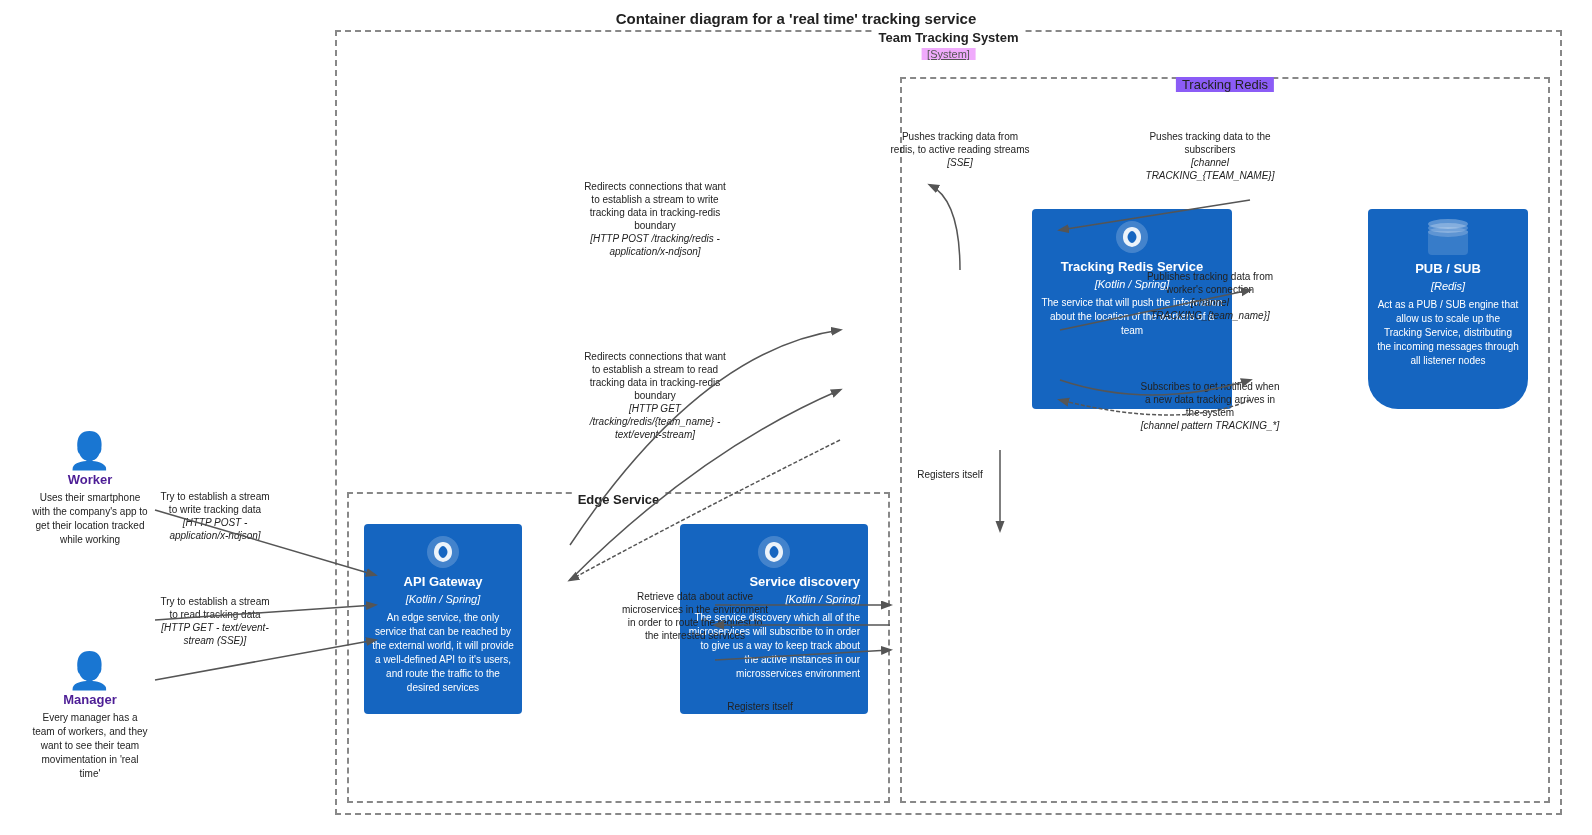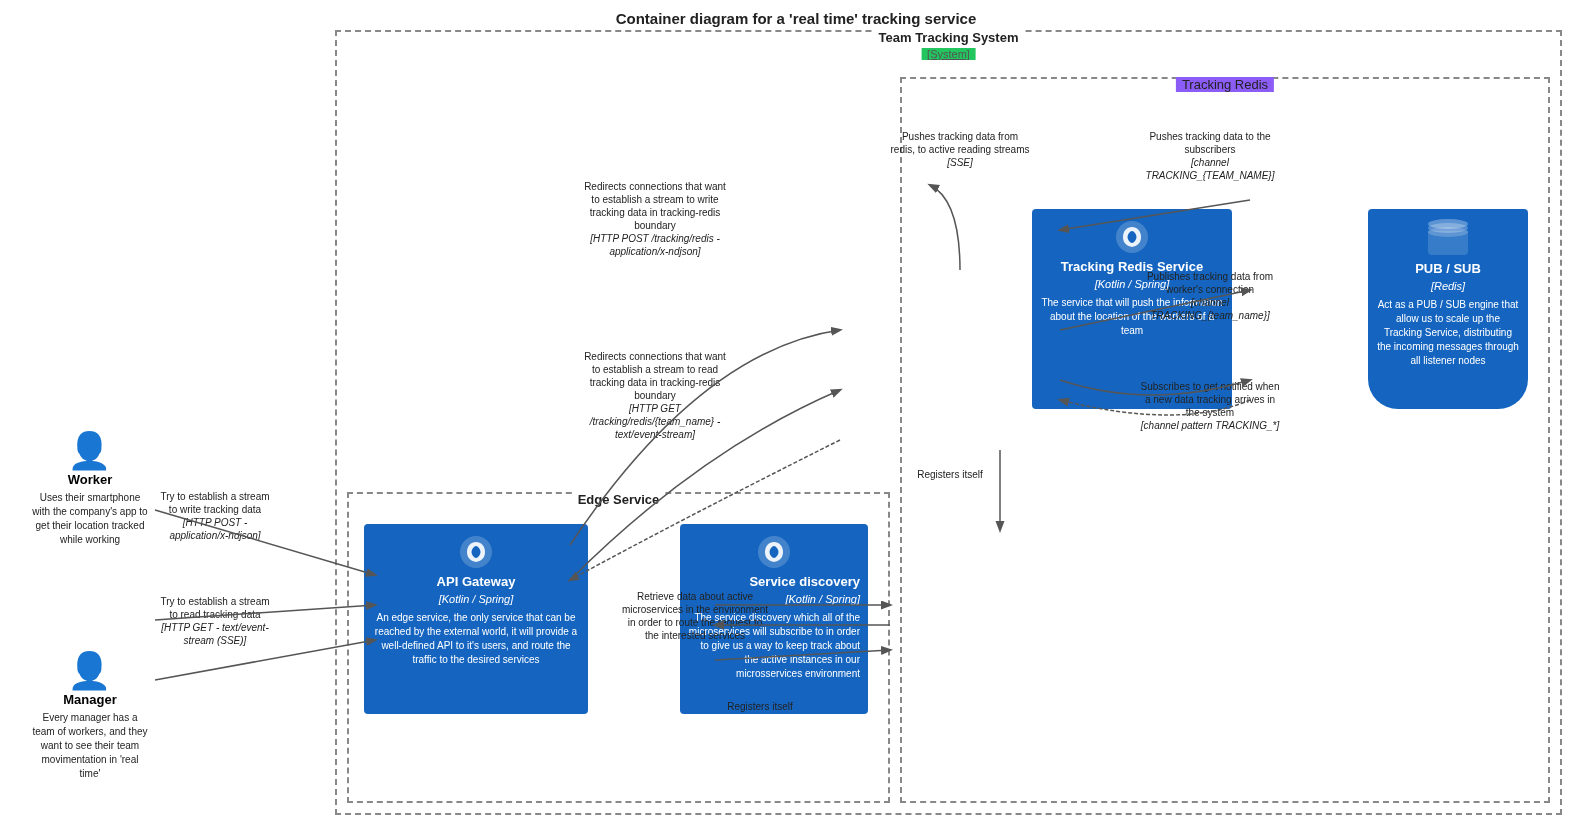--- a/index.html
+++ b/index.html
@@ -44,21 +44,21 @@
       padding: 0 6px;
       font-size: 13px;
       font-weight: bold;
       white-space: nowrap;
     }
     .outer-box-sublabel {
       position: absolute;
       top: 16px;
       left: 50%;
       transform: translateX(-50%);
-      background: #22c55e;
+      background: #f0abfc;
       padding: 0 6px;
       font-size: 11px;
       color: #555;
       white-space: nowrap;
       text-decoration: underline;
     }
     
     .tracking-redis-box {
       position: absolute;
       top: 45px;
@@ -133,21 +133,21 @@
       text-align: center;
     }
     .actor-icon {
       font-size: 36px;
       color: #1565c0;
       display: block;
     }
     .actor-name {
       font-size: 13px;
       font-weight: bold;
-      color: #000000;
+      color: #4c1d95;
       margin-top: 8px;
     }
     .actor-desc {
       font-size: 10px;
       color: #222;
       line-height: 1.4;
       margin-top: 4px;
       max-width: 120px;
     }
     
@@ -206,21 +206,21 @@
         <div class="service-name">PUB / SUB</div>
         <div class="service-tech">[Redis]</div>
         <div class="service-desc">Act as a PUB / SUB engine that allow us to scale up the Tracking Service, distributing the incoming messages through all listener nodes</div>
       </div>
 
     </div>
 
     <div class="edge-service-box">
       <span class="edge-service-label">Edge Service</span>
 
-      <div class="service-box" style="left:15px; top:30px; width:224px; min-height:190px;">
+      <div class="service-box" style="left:15px; top:30px; width:158px; min-height:190px;">
         <svg class="service-icon" viewBox="0 0 36 36">
           <circle cx="18" cy="18" r="16" fill="#fff" opacity="0.2"></circle>
           <path d="M18 8 C13 8 9 12 9 18 C9 22 11 25.5 14.5 27 L18 28 L21.5 27 C25 25.5 27 22 27 18 C27 12 23 8 18 8Z" fill="#fff" opacity="0.9"></path>
           <path d="M15 14 Q18 10 21 14 Q24 18 21 22 Q18 26 15 22 Q12 18 15 14Z" fill="#1565c0"></path>
         </svg>
         <div class="service-name">API Gateway</div>
         <div class="service-tech">[Kotlin / Spring]</div>
         <div class="service-desc">An edge service, the only service that can be reached by the external world, it will provide a well-defined API to it's users, and route the traffic to the desired services</div>
       </div>
 

